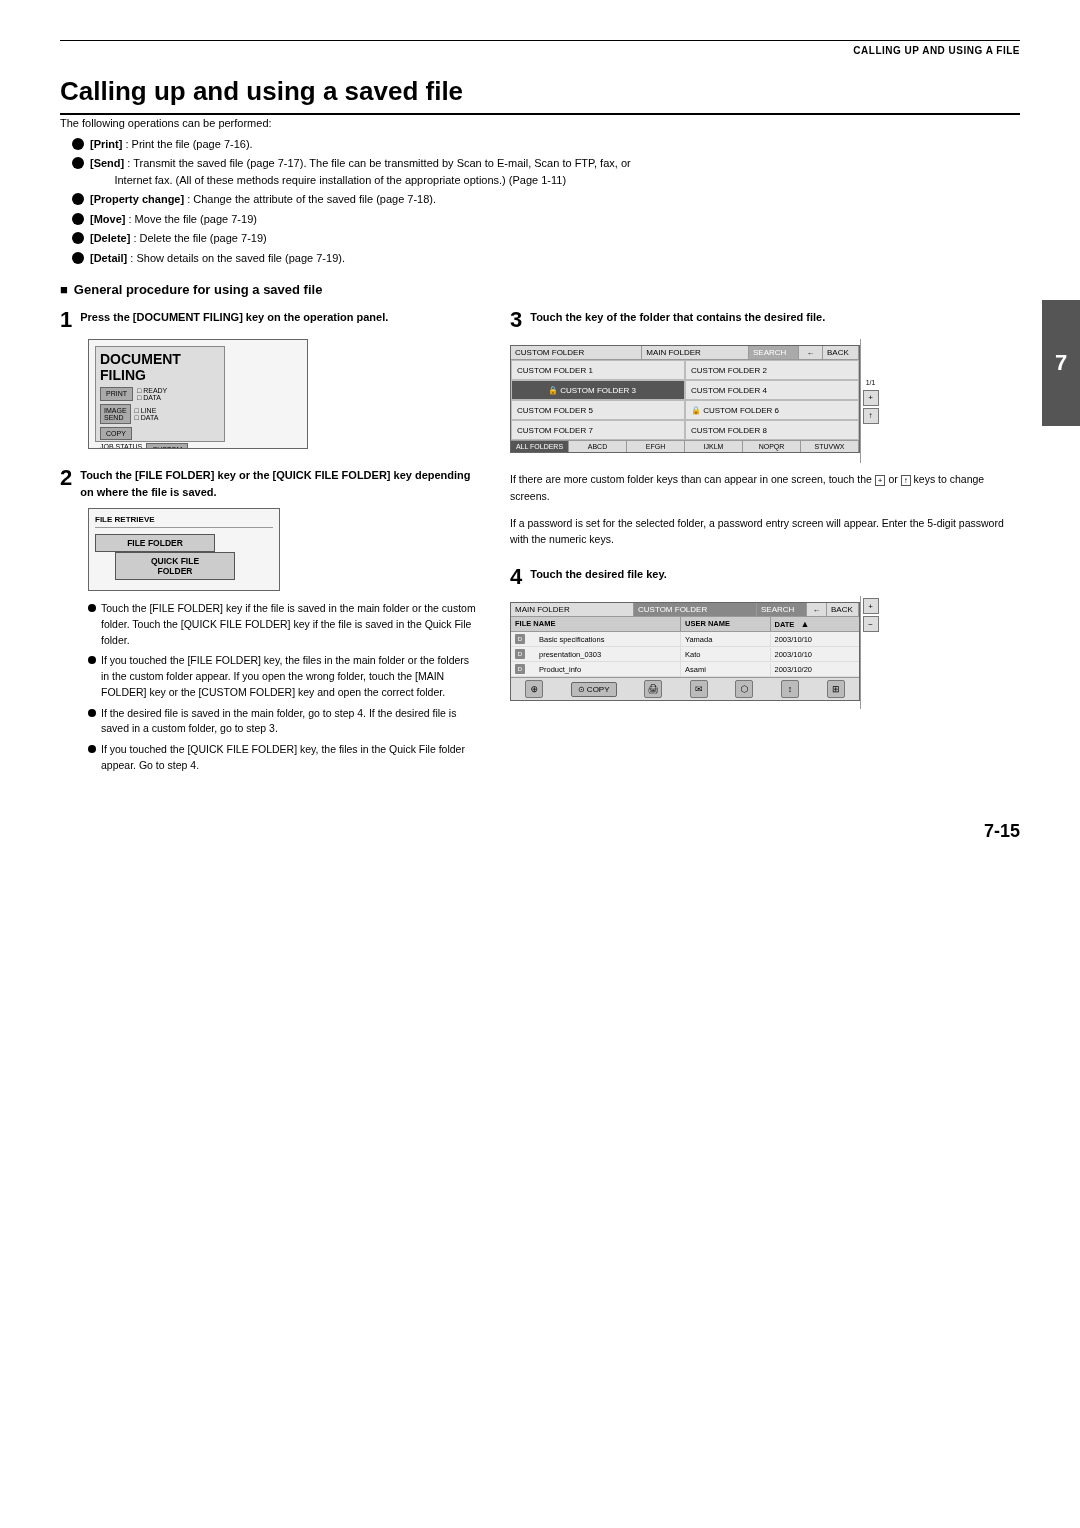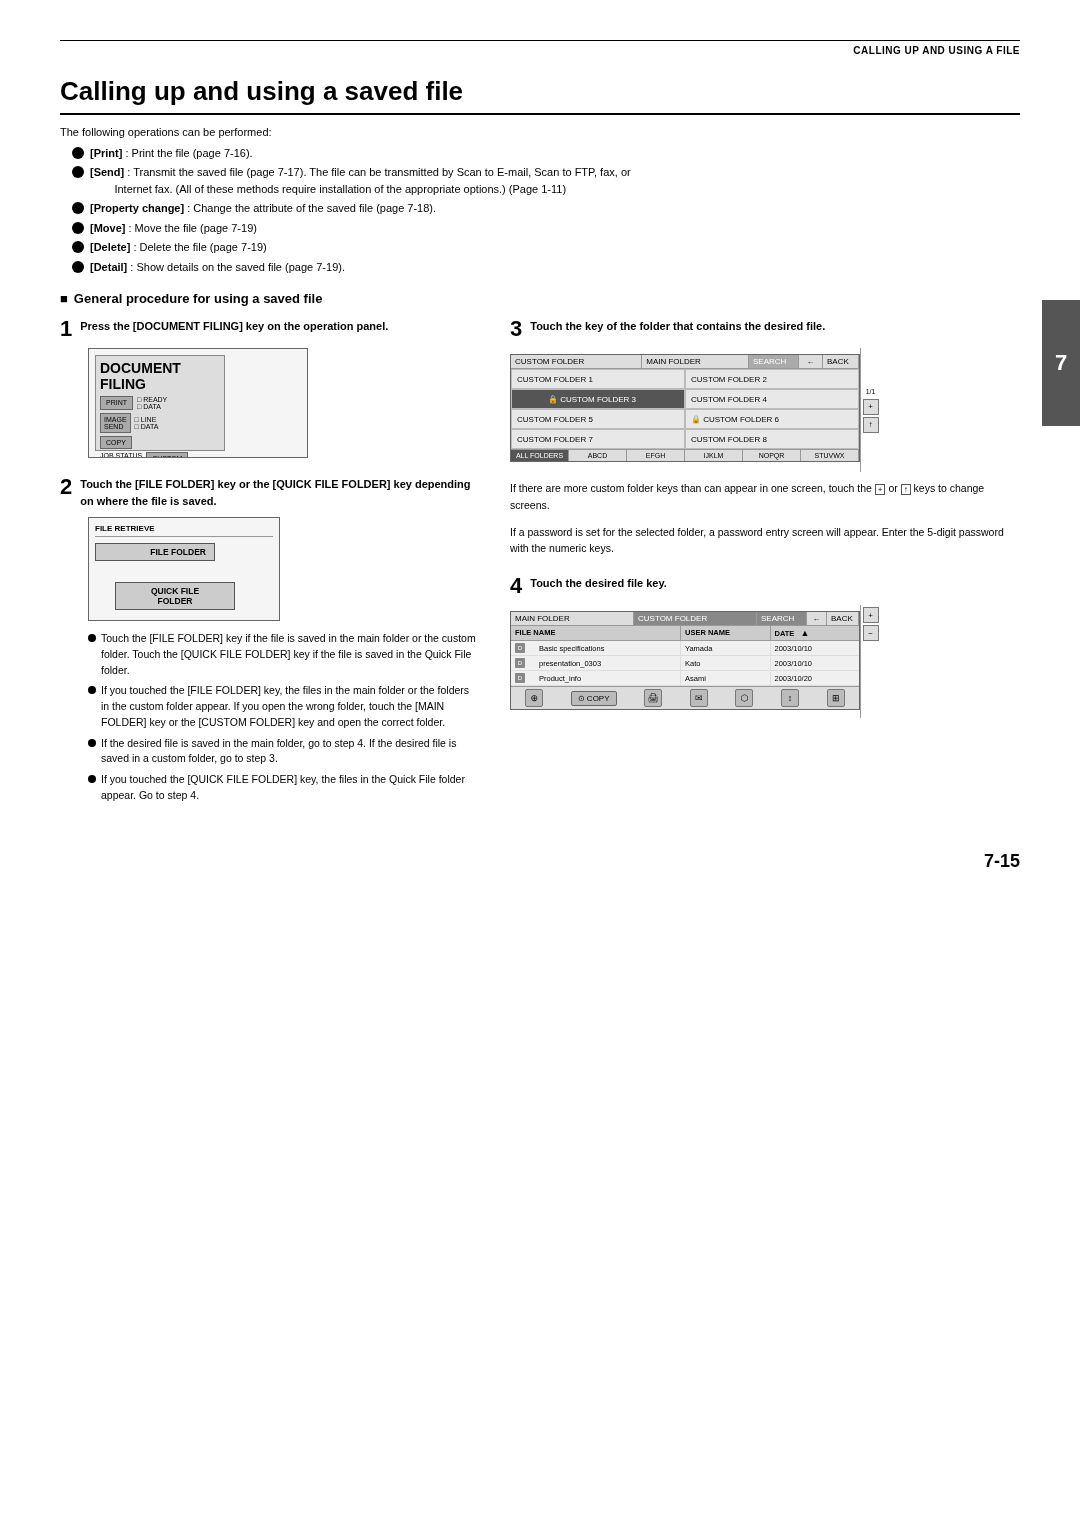--- a/index.html
+++ b/index.html
@@ -32,21 +32,21 @@
       letter-spacing: 0.5px;
       margin-bottom: 20px;
     }
 
     
     .chapter-title {
       font-size: 26px;
       font-weight: bold;
       border-bottom: 2px solid #000;
       padding-bottom: 6px;
-      margin-bottom: 9px;
+      margin-bottom: 0;
     }
 
     
     .intro-text {
       font-size: 11px;
       margin-bottom: 4px;
       line-height: 1.5;
     }
 
     .bullet-list {
@@ -480,21 +480,21 @@
       </div>
 
       <div class="step">
         <div class="step-header">
           <span class="step-number">2</span>
           <span class="step-title">Touch the [FILE FOLDER] key or the [QUICK FILE FOLDER] key depending on where the file is saved.</span>
         </div>
 
         <div class="ui-mockup" style="width:192px; padding:6px; margin-left:28px;">
           <div style="font-size:8px; font-weight:bold; margin-bottom:6px; border-bottom:1px solid #999; padding-bottom:3px;">FILE RETRIEVE</div>
-          <div class="panel2-key" style="margin-bottom:21px;text-align:right;">FILE FOLDER</div>
+          <div class="panel2-key" style="margin-bottom:0;">FILE FOLDER</div>
           <div style="margin-left:20px; font-size:8px; margin-bottom:4px;">
             <div class="panel2-key">QUICK FILE<br>FOLDER</div>
           </div>
         </div>
         <div class="step-bullets">
           <div class="step-bullet">
             <span class="step-bullet-dot"></span>
             <span>Touch the [FILE FOLDER] key if the file is saved in the main folder or the custom folder. Touch the [QUICK FILE FOLDER] key if the file is saved in the Quick File folder.</span>
           </div>
           <div class="step-bullet">

